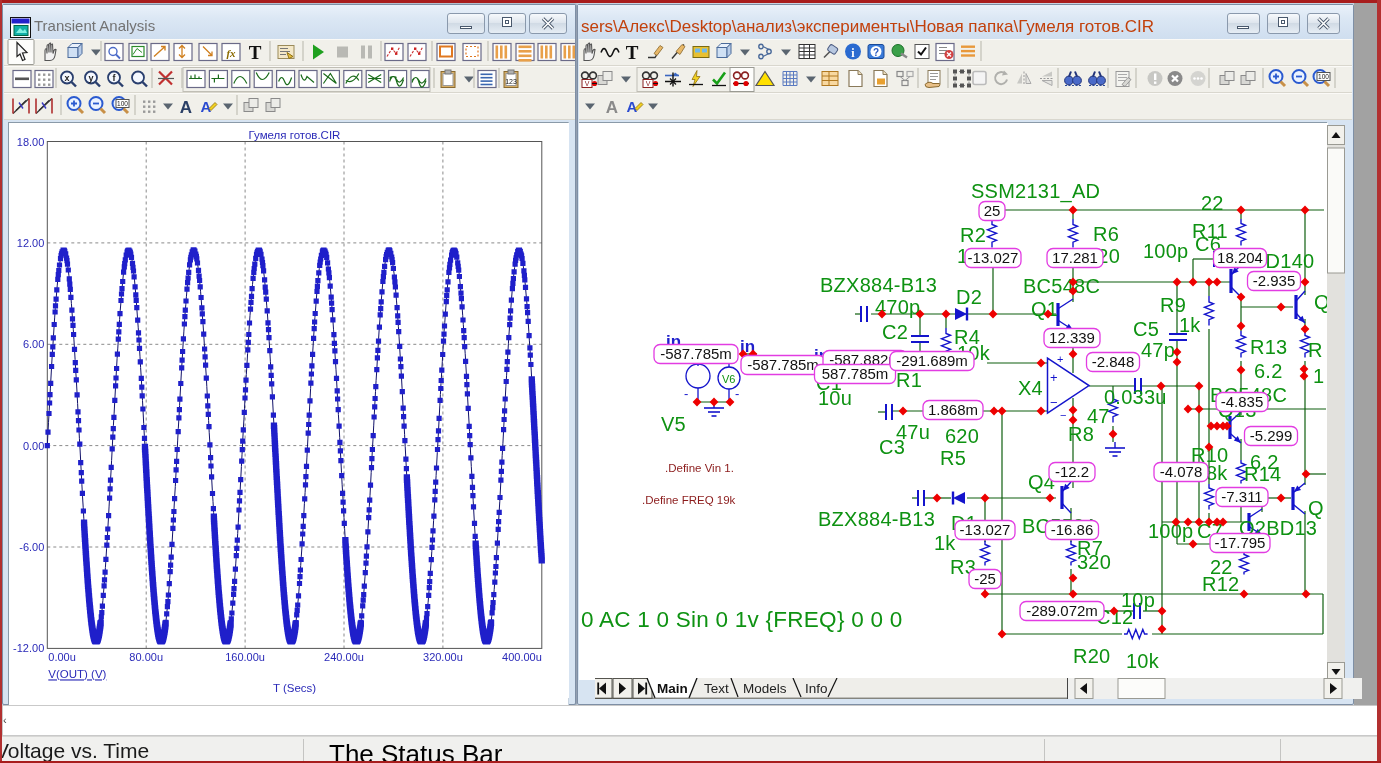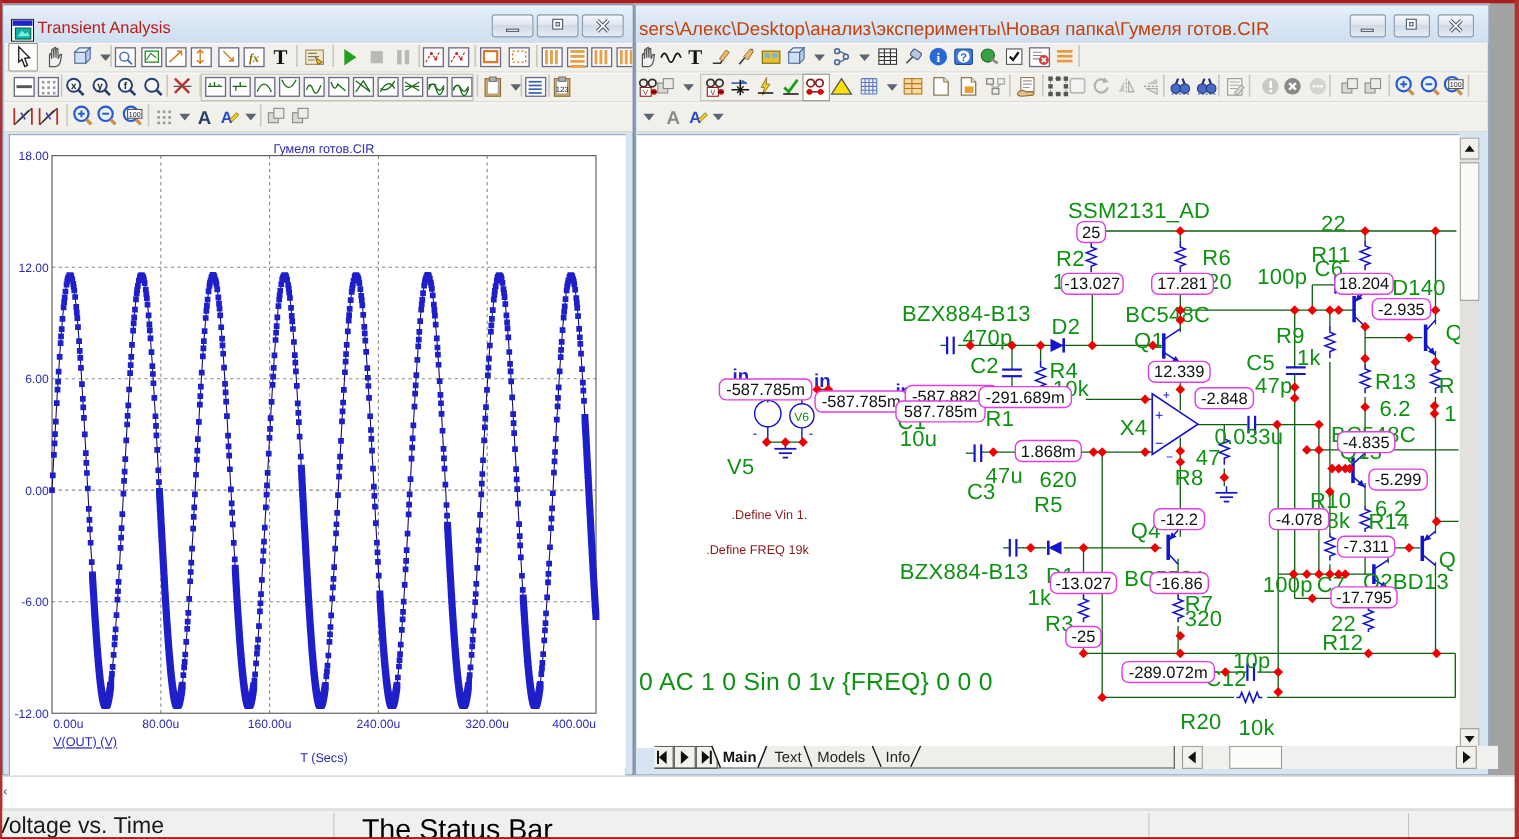--- a/index.html
+++ b/index.html
@@ -2,21 +2,21 @@
 <html><head><meta charset="utf-8"><style>*{margin:0;padding:0;box-sizing:border-box}body{font-family:"Liberation Sans",sans-serif;width:1381px;height:763px;overflow:hidden;position:relative;background:#c8d4e2}.abs{position:absolute}</style></head><body>
 <div class="abs" style="left:1354px;top:2px;width:24px;height:703px;background:#a2a2a2"></div>
 <div class="abs" style="left:2px;top:4px;width:574px;height:701px;background:#d7e4f2;border:1px solid #7e8fa5;border-radius:2px;box-shadow:1px 0 2px rgba(60,70,90,.5)">
     <div class="abs" style="left:0;top:0;width:572px;height:34px;background:linear-gradient(#e9f1fa,#dbe7f4 40%,#cfdeef)"></div>
     <svg class="abs" style="left:7px;top:12px" width="21" height="21">
       <rect x="0.5" y="0.5" width="20" height="20" fill="#fff" stroke="#111"></rect>
       <rect x="1.5" y="1.5" width="18" height="5" fill="#2222cc"></rect>
       <rect x="4" y="8.5" width="14" height="10" fill="#10b0a8" stroke="#064"></rect>
       <path d="M6 16 L10 11 L13 14 L15 12 L17 16 Z" fill="#7ef0e0"></path>
     </svg>
-    <div class="abs" style="left:31px;top:12px;font-size:15px;color:#b91c1c">Transient Analysis</div>
+    <div class="abs" style="left:31px;top:12px;font-size:15px;color:#737373">Transient Analysis</div>
     <div style="position:absolute;left:444px;top:8px;width:38px;height:21px;background:linear-gradient(#f6f9fc,#dfe6ee 45%,#cfd9e4 46%,#e6edf4);border:1px solid #8a99ac;border-radius:3px;box-sizing:border-box;"></div>
     <div style="position:absolute;left:457px;top:21px;width:12px;height:3px;background:#fff;border:1px solid #49586c;"></div>
     <div style="position:absolute;left:485px;top:8px;width:38px;height:21px;background:linear-gradient(#f6f9fc,#dfe6ee 45%,#cfd9e4 46%,#e6edf4);border:1px solid #8a99ac;border-radius:3px;box-sizing:border-box;"></div>
     <div style="position:absolute;left:499px;top:12px;width:10px;height:10px;background:#fff;border:1px solid #49586c;"></div>
     <div style="position:absolute;left:502px;top:15px;width:4px;height:4px;background:#fff;border:1px solid #49586c;"></div>
     <div style="position:absolute;left:526px;top:8px;width:38px;height:21px;background:linear-gradient(#f6f9fc,#dfe6ee 45%,#cfd9e4 46%,#e6edf4);border:1px solid #8a99ac;border-radius:3px;box-sizing:border-box;"></div>
     <svg style="position:absolute;left:526px;top:8px" width="38" height="21">
       <path d="M14.0 5.5L24.0 15.5M24.0 5.5L14.0 15.5" stroke="#49586c" stroke-width="3.4"></path>
       <path d="M14.0 5.5L24.0 15.5M24.0 5.5L14.0 15.5" stroke="#fff" stroke-width="1.6"></path>
     </svg>

